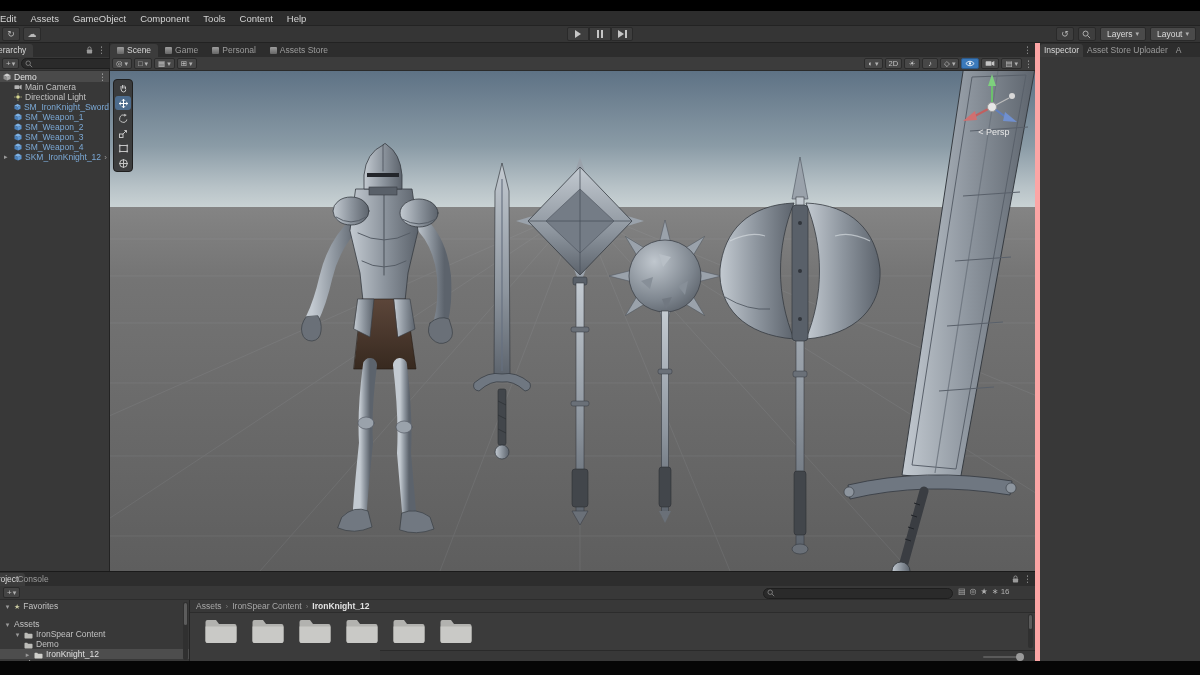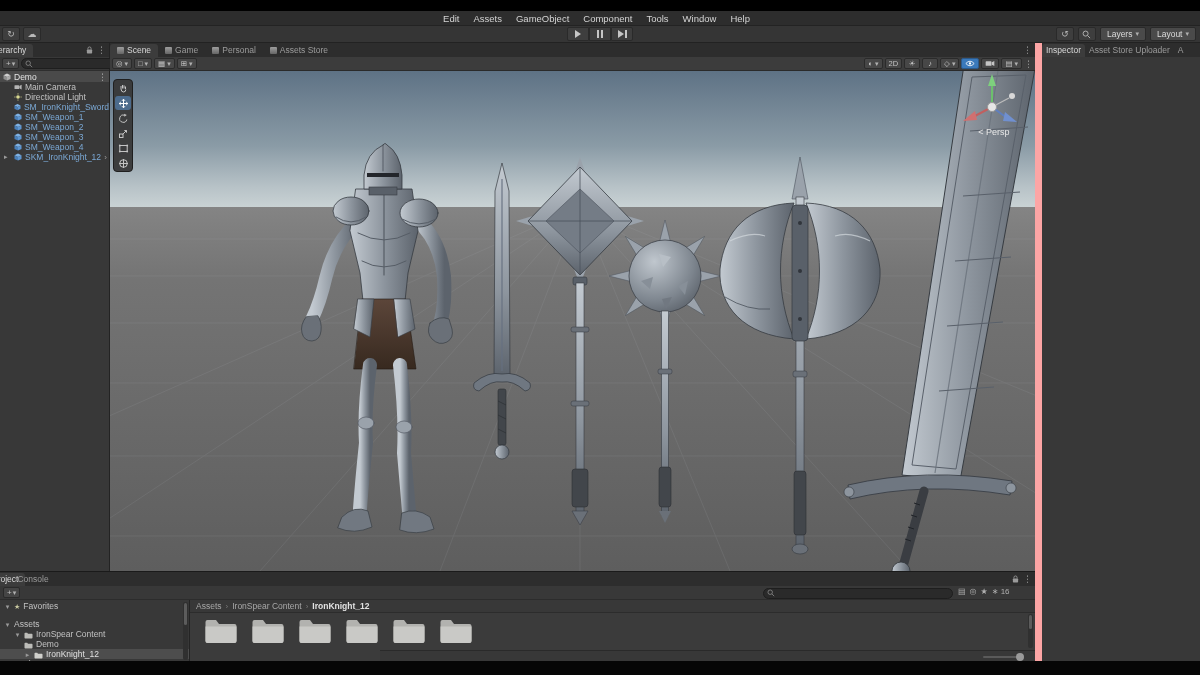--- a/index.html
+++ b/index.html
@@ -9,21 +9,21 @@
 
   
   .titlebar{position:absolute;top:0;left:0;width:1200px;height:11px;background:#1b1b1b;
     color:#b4b4b4;font-size:8px;line-height:11px;padding-left:6px;white-space:nowrap;}
   .win-btns{position:absolute;right:14px;top:0;height:11px;display:flex;gap:32px;align-items:center;}
   .ic-min{width:8px;height:1px;background:#c2c2c2;}
   .ic-max{width:6px;height:6px;border:1px solid #c2c2c2;}
 
   
   .menubar{position:absolute;top:11px;left:0;width:1200px;height:15px;background:#2d2d2d;
-    border-bottom:1px solid #232323;display:flex;align-items:center;font-size:9.5px;color:#d4d4d4;justify-content:center;}
+    border-bottom:1px solid #232323;display:flex;align-items:center;font-size:9.5px;color:#d4d4d4;}
   .mi{padding:0 7px;height:15px;line-height:15px;}
   .mi:first-child{margin-left:-7px;}
 
   
   .toolbar{position:absolute;top:26px;left:0;width:1200px;height:17px;background:#353535;
     border-bottom:1px solid #222;}
   .tb-left{position:absolute;left:2px;top:1px;display:flex;gap:3px;}
   .tb-ibtn{width:18px;height:14px;background:#3e3e3e;border:1px solid #2a2a2a;border-radius:2px;
     display:flex;align-items:center;justify-content:center;color:#b9b9b9;font-size:9px;}
   .playbar{position:absolute;left:567px;top:1px;display:flex;}
@@ -73,21 +73,21 @@
     color:#c4c4c4;font-size:7.5px;display:flex;align-items:center;justify-content:center;gap:2px;}
   .sbtn.on{background:#3a79bb;color:#fff;border-color:#2b5a8c;}
   .viewport{position:absolute;top:28px;left:0;width:925px;height:500px;overflow:hidden;background:#6e6e6e;}
   .viewport svg.main{display:block;}
   .tools-overlay{position:absolute;left:3px;top:8px;width:20px;background:rgba(56,56,56,.95);
     border:1px solid #1f1f1f;border-radius:4px;padding:1px;display:flex;flex-direction:column;gap:1px;}
   .tool{height:14px;border-radius:3px;display:flex;align-items:center;justify-content:center;}
   .tool.selected{background:#4c6b8c;}
 
   
-  .inspector{position:absolute;top:43px;left:1035px;width:165px;height:618px;background:#383838;border-left:7px solid #fca5a5;}
+  .inspector{position:absolute;top:43px;left:1035px;width:165px;height:618px;background:#383838;border-left:5px solid #fca5a5;}
   .inspector .tab{padding:0 4px;}
 
   
   .project{position:absolute;top:571px;left:0;width:1035px;height:90px;background:#383838;border-top:1px solid #1a1a1a;}
   .p-tabclip .tab{margin-left:-15px;}
   .ptoolbar{height:14px;background:#383838;border-bottom:1px solid #2c2c2c;position:relative;display:flex;align-items:center;}
   .ptoolbar .plusbtn{margin-left:3px;}
   .psearch{position:absolute;left:763px;width:190px;top:1.5px;height:11px;background:#2a2a2a;border:1px solid #1e1e1e;
     border-radius:6px;display:flex;align-items:center;padding:0 3px;gap:2px;}
   .psearch input{flex:1;min-width:0;background:transparent;border:none;outline:none;color:#d0d0d0;font-size:8px;
@@ -125,21 +125,21 @@
 
 <div id="app">
 
 
   <div class="menubar">
     <span class="mi">Edit</span>
     <span class="mi">Assets</span>
     <span class="mi">GameObject</span>
     <span class="mi">Component</span>
     <span class="mi">Tools</span>
-    <span class="mi">Window</span>
+    <span class="mi">Content</span>
     <span class="mi">Help</span>
   </div>
 
   <div class="toolbar">
     <div class="tb-left">
       <div class="tb-ibtn">
           <span>↻</span>
         </div>
       <div class="tb-ibtn">
           <span>☁</span>

